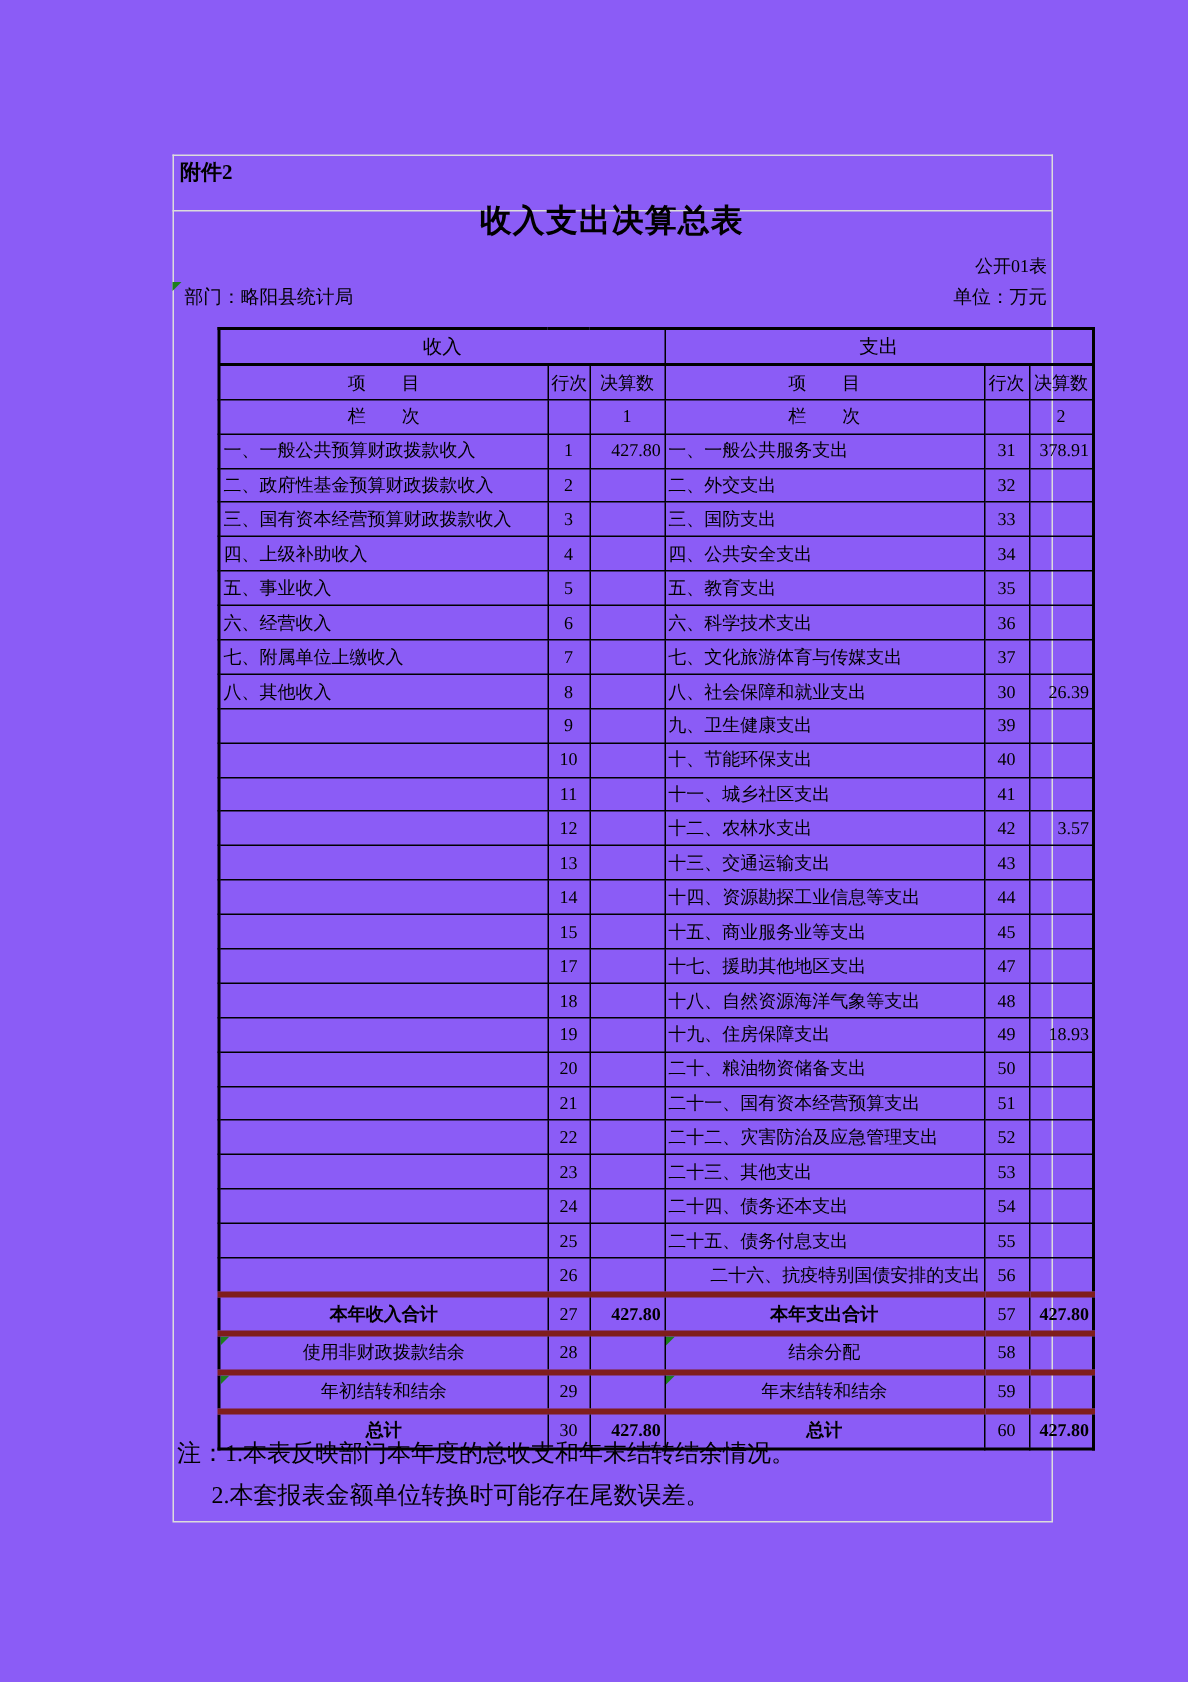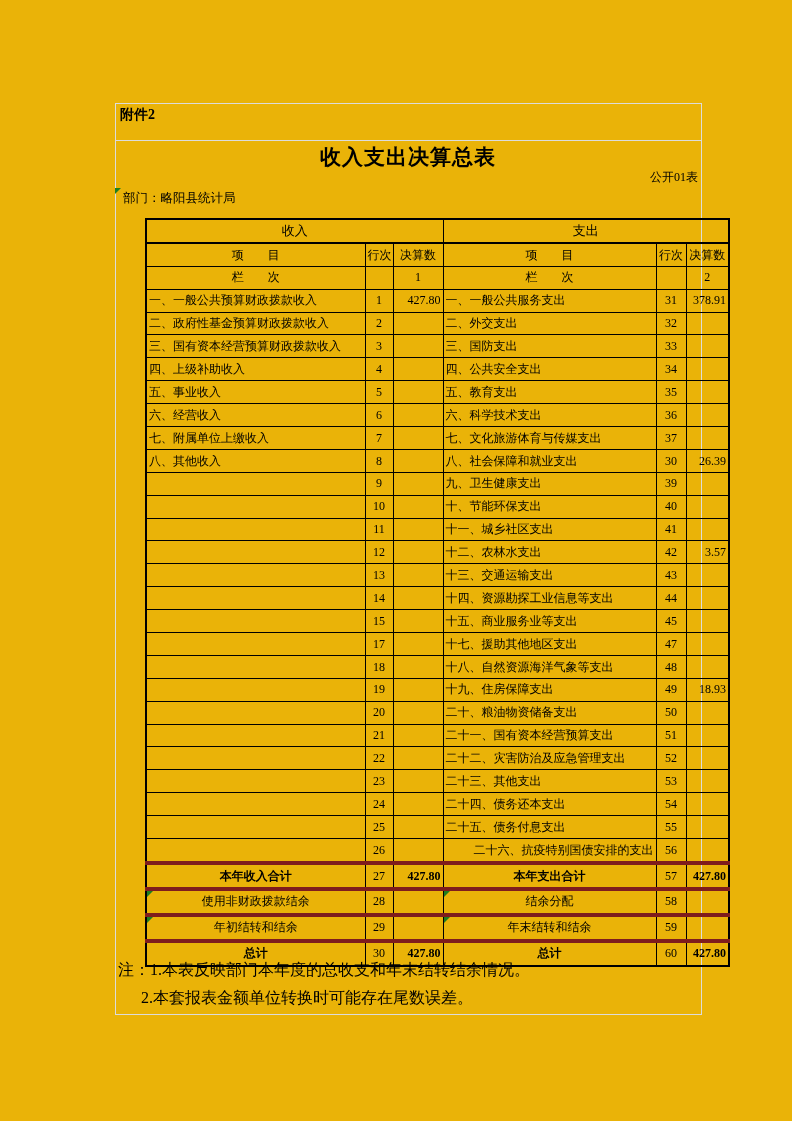--- a/index.html
+++ b/index.html
@@ -1,20 +1,20 @@
 <!DOCTYPE html>
 <html><head>
 <meta charset="utf-8">
 <style>
   html,body{margin:0;padding:0;background:#fff;}
-  .sheet{position:relative;width:792px;height:1121px;background:#eab308;overflow:hidden;
+  .sheet{position:relative;width:792px;height:1121px;background:#8b5cf6;overflow:hidden;
          font-family:"Liberation Serif","DejaVu Serif",serif;color:#000;}
   .gridline{position:absolute;background:#dcdcdc;}
   .attachment{position:absolute;left:120px;top:106px;font-size:14px;font-weight:bold;}
-  .doc-title{position:absolute;left:115px;top:143px;width:586px;text-align:center;
+  .doc-title{position:absolute;left:115px;top:133px;width:586px;text-align:center;
              font-size:21px;font-weight:bold;letter-spacing:1px;}
   .table-code{position:absolute;left:400px;top:169px;width:298px;text-align:right;font-size:12px;}
   .dept{position:absolute;left:123px;top:190px;font-size:12.5px;}
   .unit{position:absolute;left:400px;top:190px;width:298px;text-align:right;font-size:12.5px;}
   .tri-abs{position:absolute;width:0;height:0;border-top:6px solid #1e7e1e;border-right:6px solid transparent;}
   table.main{position:absolute;left:117px;top:218px;width:583px;border-collapse:collapse;
              table-layout:fixed;border:2px solid #000;margin-left:28px;}
   table.main td{border:1px solid #000;height:21.9px;padding:0 2px;font-size:12px;
                 line-height:1.05;white-space:nowrap;overflow:hidden;position:relative;}
   tr.sec-header td{border-bottom:2px solid #000;font-size:13px;}
@@ -40,20 +40,21 @@
   <div class="gridline" style="left:115px;top:1014px;width:587px;height:1px;"></div>
   <div class="gridline" style="left:115px;top:103px;width:1px;height:911px;"></div>
   <div class="gridline" style="left:701px;top:103px;width:1px;height:911px;"></div>
 
   <div class="attachment">附件2</div>
   <div class="doc-title">收入支出决算总表</div>
   <div class="table-code">公开01表</div>
 
   <span class="tri-abs" style="left:115px;top:188px;"></span>
   <div class="dept">部门：略阳县统计局</div>
+  <div class="unit">单位：万元</div>
 
   <table class="main">
     <colgroup>
       <col style="width:219px">
         <col style="width:28px">
         <col style="width:50px">
       <col style="width:213px">
         <col style="width:30px">
         <col style="width:43px">
     </colgroup>

